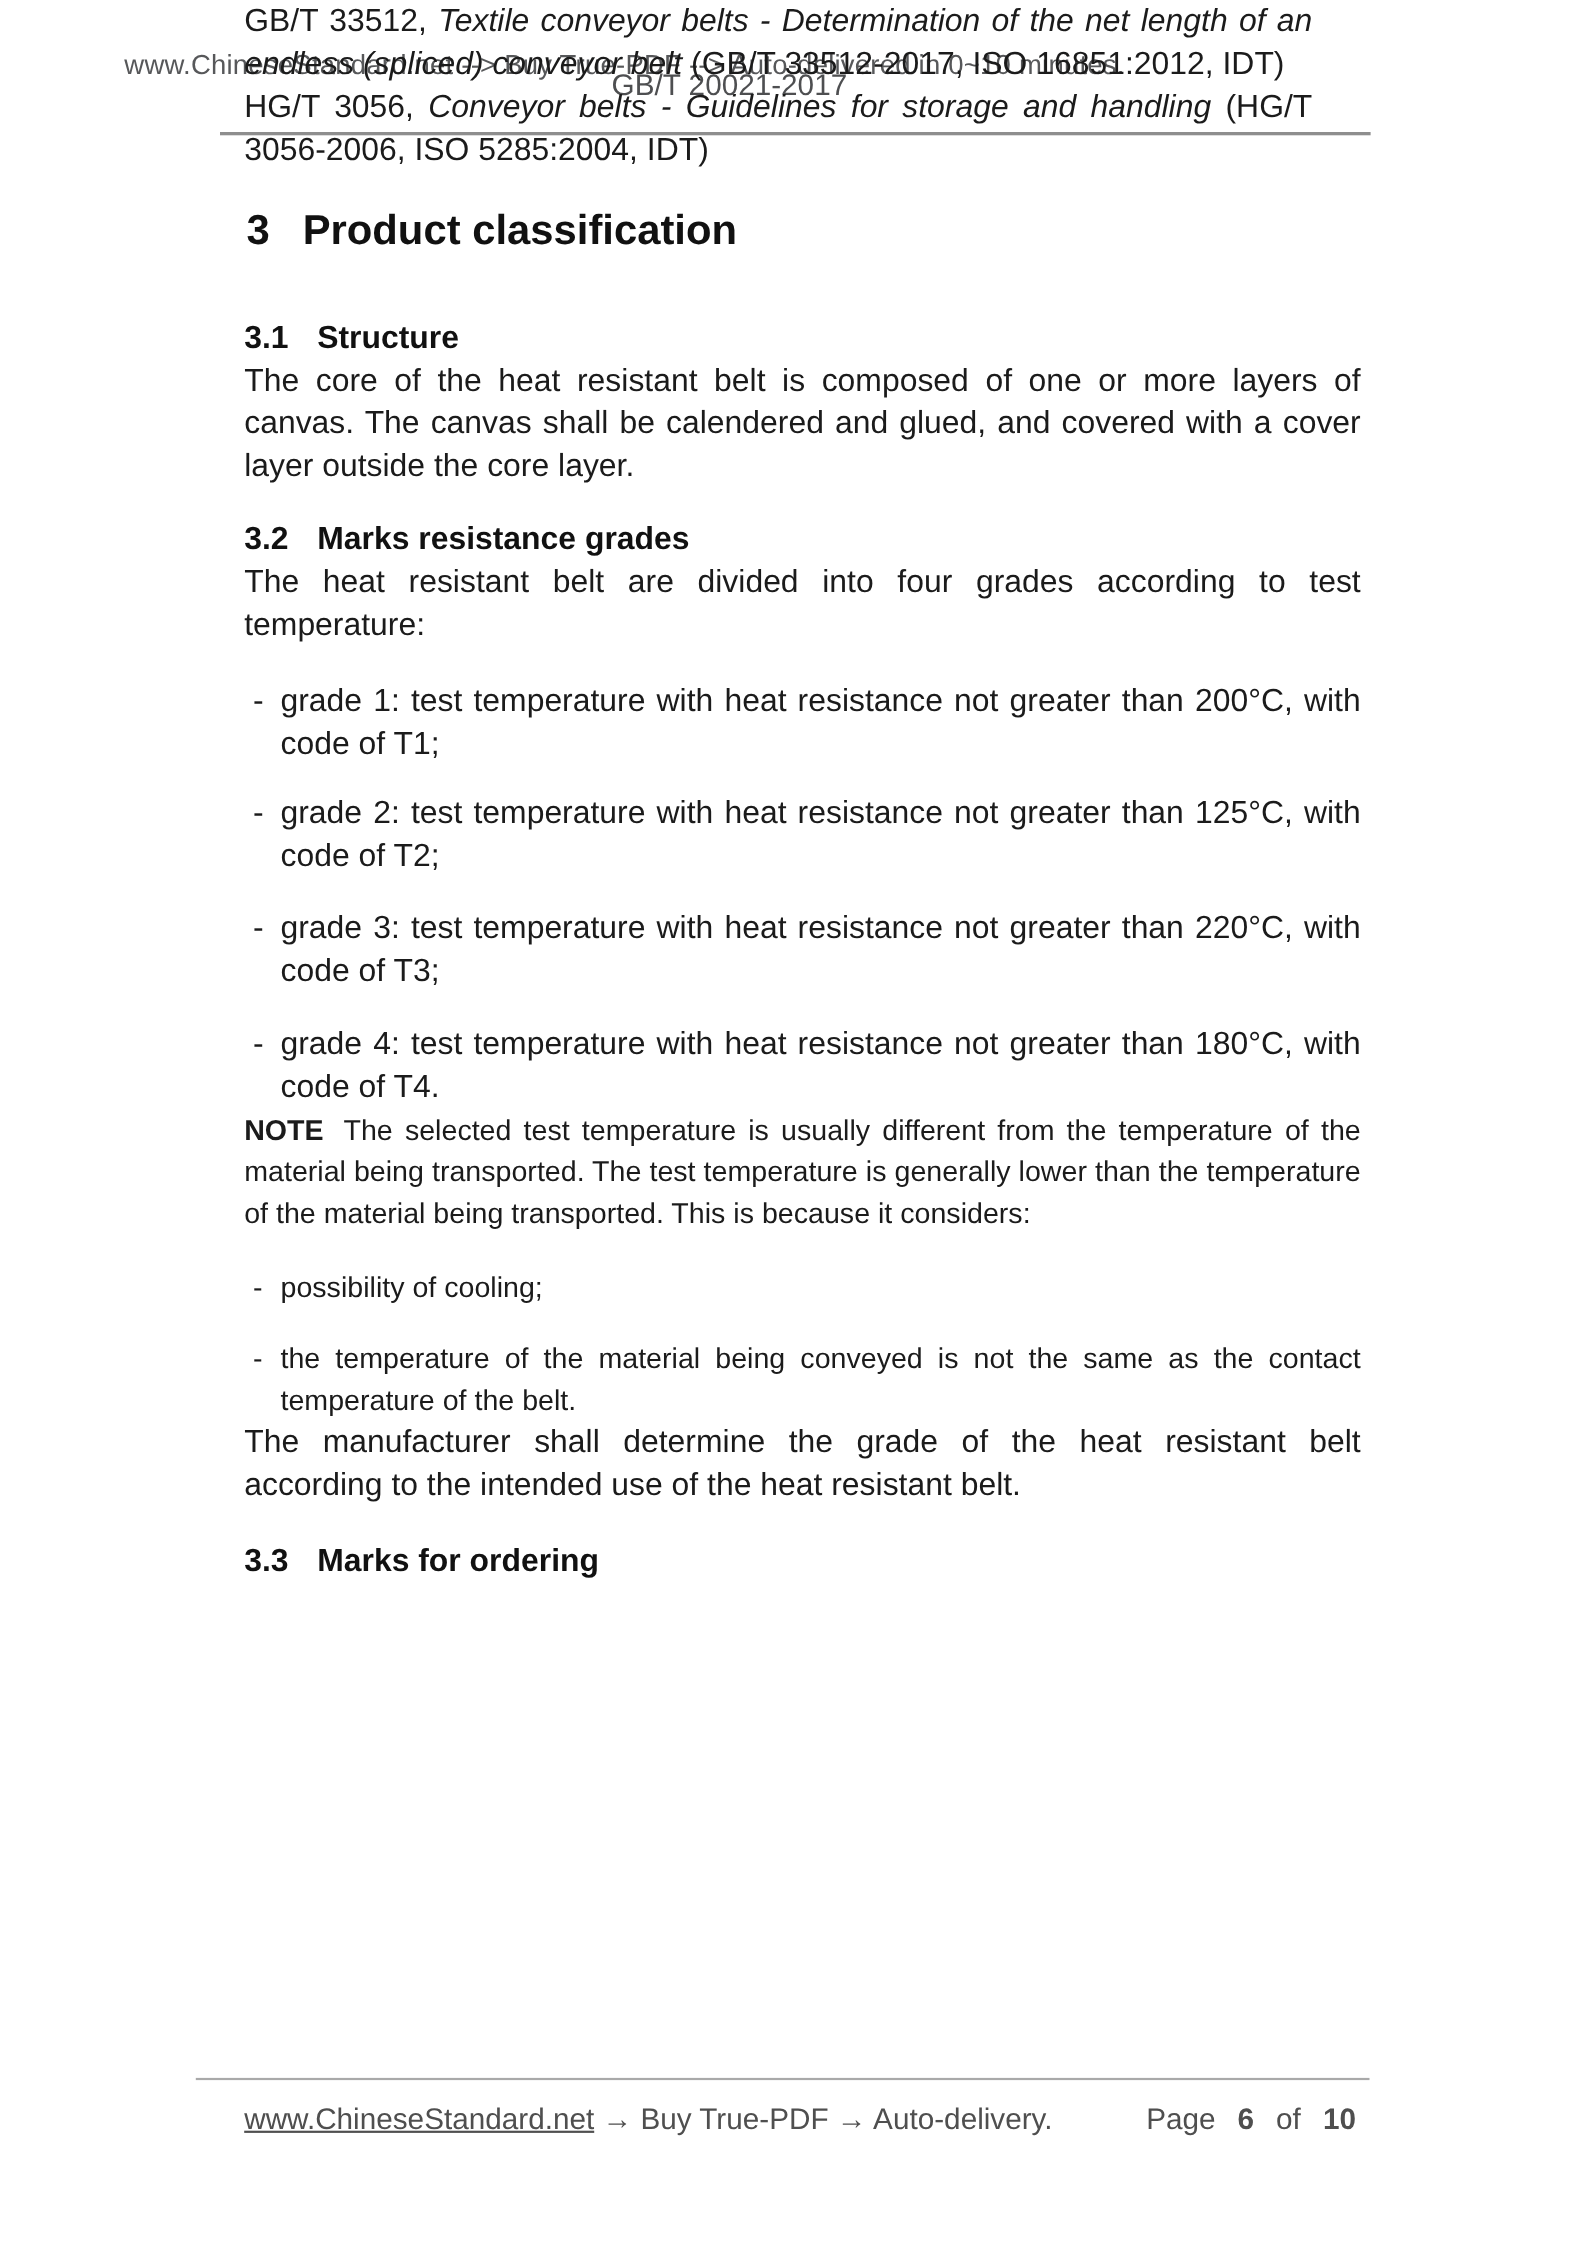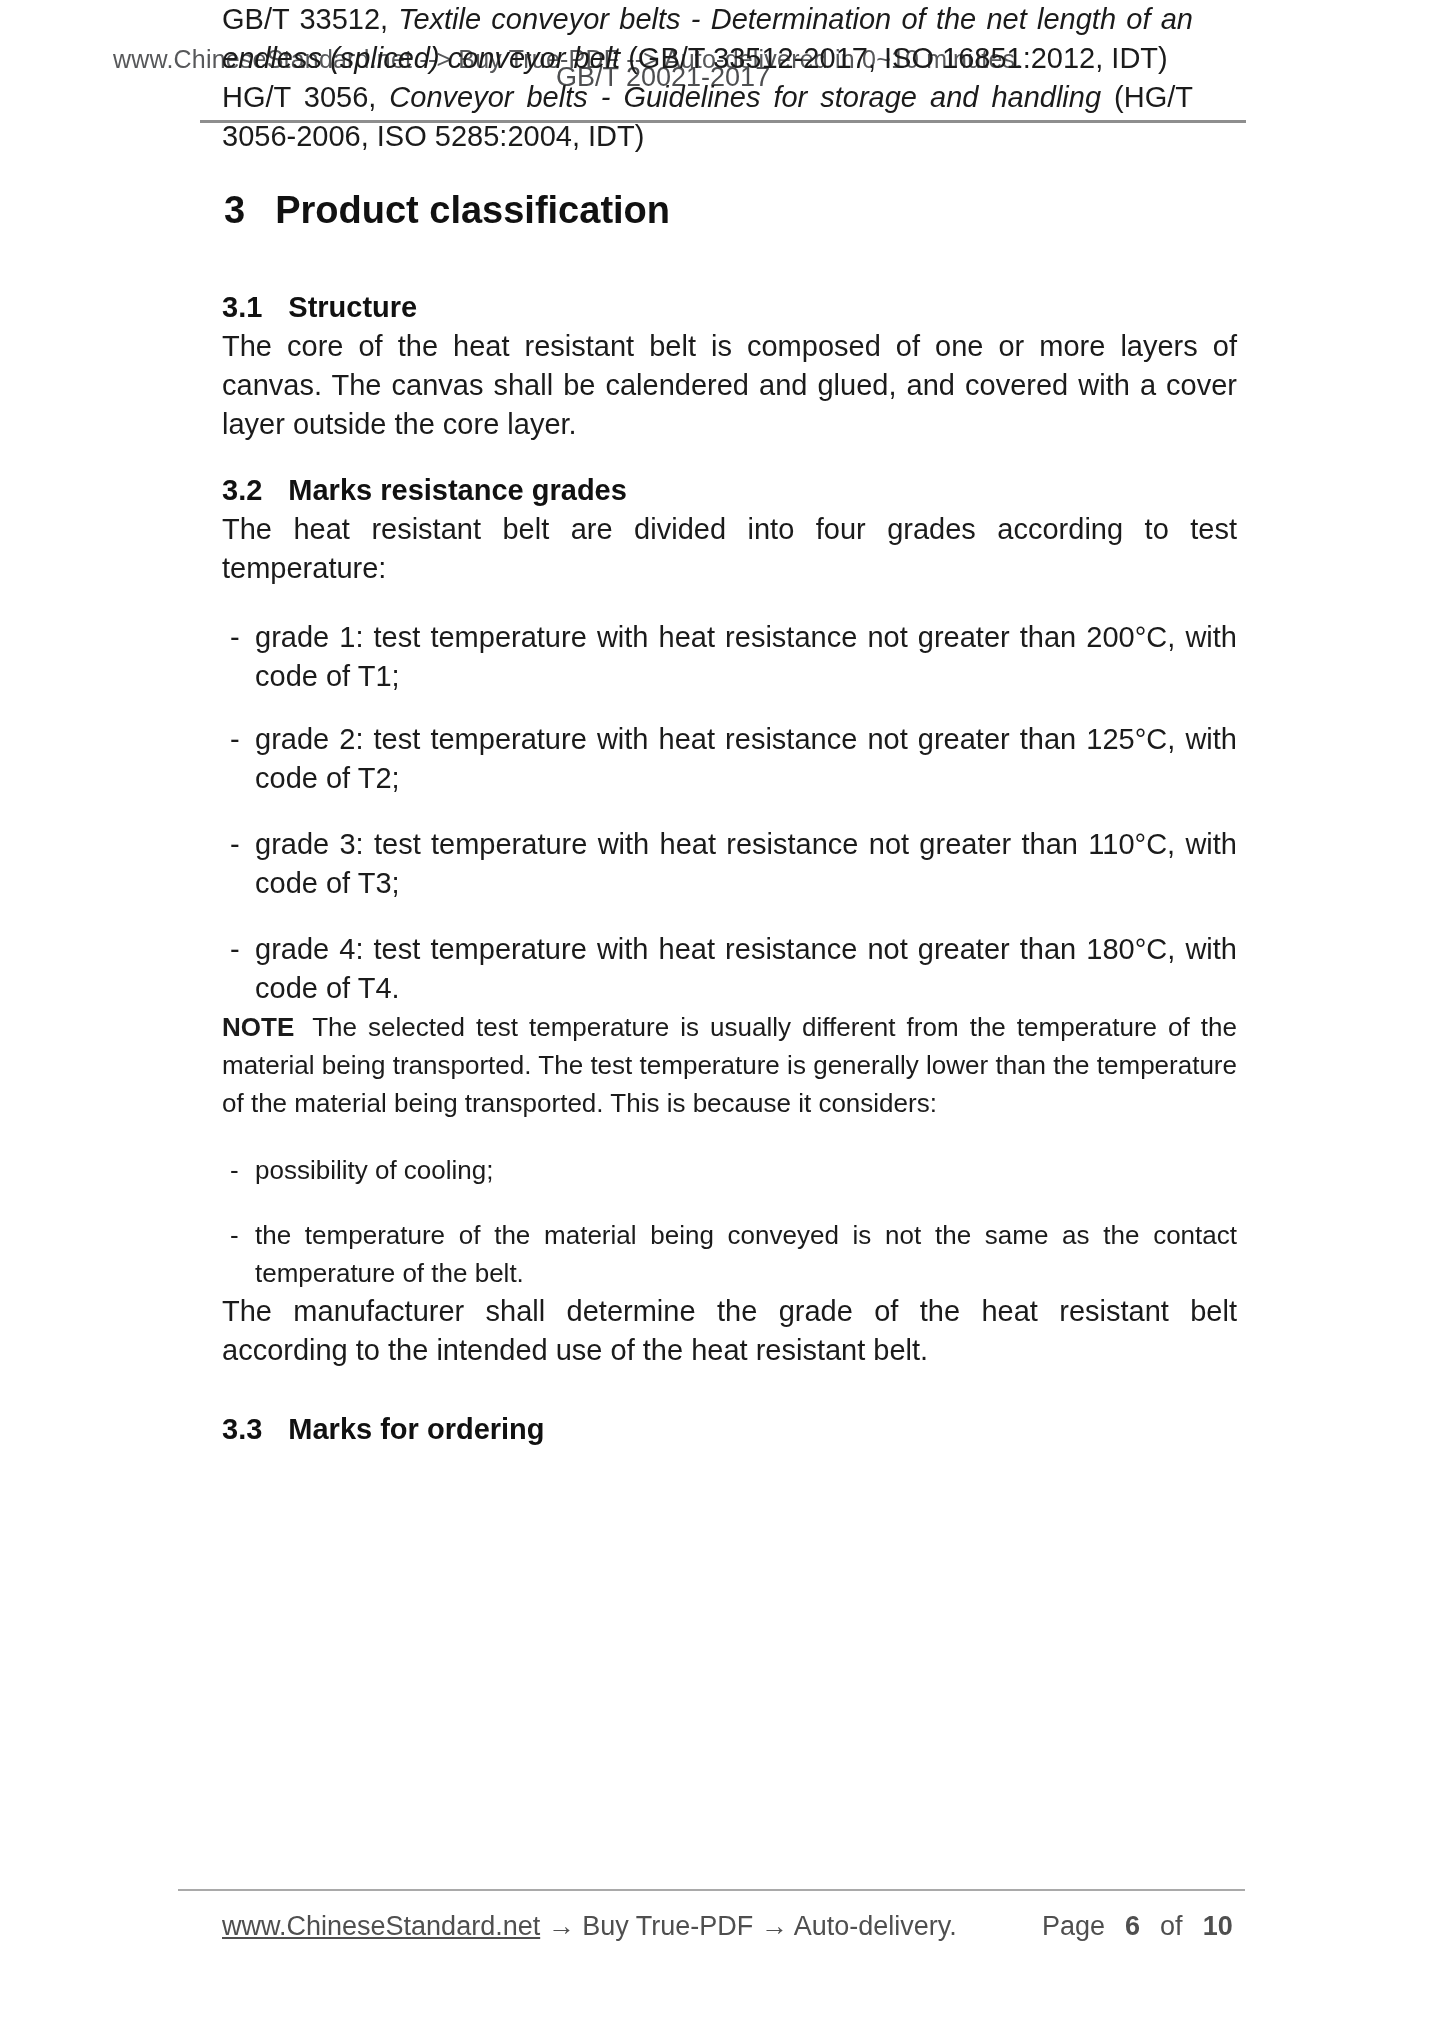--- a/index.html
+++ b/index.html
@@ -50,21 +50,21 @@
   }
   .h1 .num { margin-right: 30px; }
 
   .h2 {
     font-size: 29px; line-height: 39px; font-weight: bold;
     text-align: left; color: #111111;
   }
   .h2 .num { margin-right: 26px; }
   .h2-31 { margin-top: 56px; }
   .h2-32 { margin-top: 27px; }
-  .h2-33 { margin-top: 40px; }
+  .h2-33 { margin-top: 30px; }
 
   .p-structure { margin-top: 21px; }
   .p-grades-intro { margin-top: 27px; }
   .p-manufacturer { margin-top: 30px; }
   .p-marking { margin-top: 24px; text-align: left !important; }
 
   
   .li { display: flex; }
   .li .dash { flex: none; width: 25px; margin-left: 8px; }
   .li .li-text { flex: 1; text-align: justify; }
@@ -136,21 +136,21 @@
       <div class="li-text">grade 1: test temperature with heat resistance not greater than 200°C, with code of T1;</div>
     </div>
 
     <div class="li li-g2">
       <span class="dash">-</span>
       <div class="li-text">grade 2: test temperature with heat resistance not greater than 125°C, with code of T2;</div>
     </div>
 
     <div class="li li-g3">
       <span class="dash">-</span>
-      <div class="li-text">grade 3: test temperature with heat resistance not greater than 110°C, with code of T3;</div>
+      <div class="li-text">grade 3: test temperature with heat resistance not greater than 220°C, with code of T3;</div>
     </div>
 
     <div class="li li-g4">
       <span class="dash">-</span>
       <div class="li-text">grade 4: test temperature with heat resistance not greater than 180°C, with code of T4.</div>
     </div>
 
     <p class="note"><span class="note-label">NOTE</span><span>The selected test temperature is usually different from the temperature of the material being transported. The test temperature is generally lower than the temperature of the material being transported. This is because it considers:</span></p>
 
     <div class="note-li note-li1">

